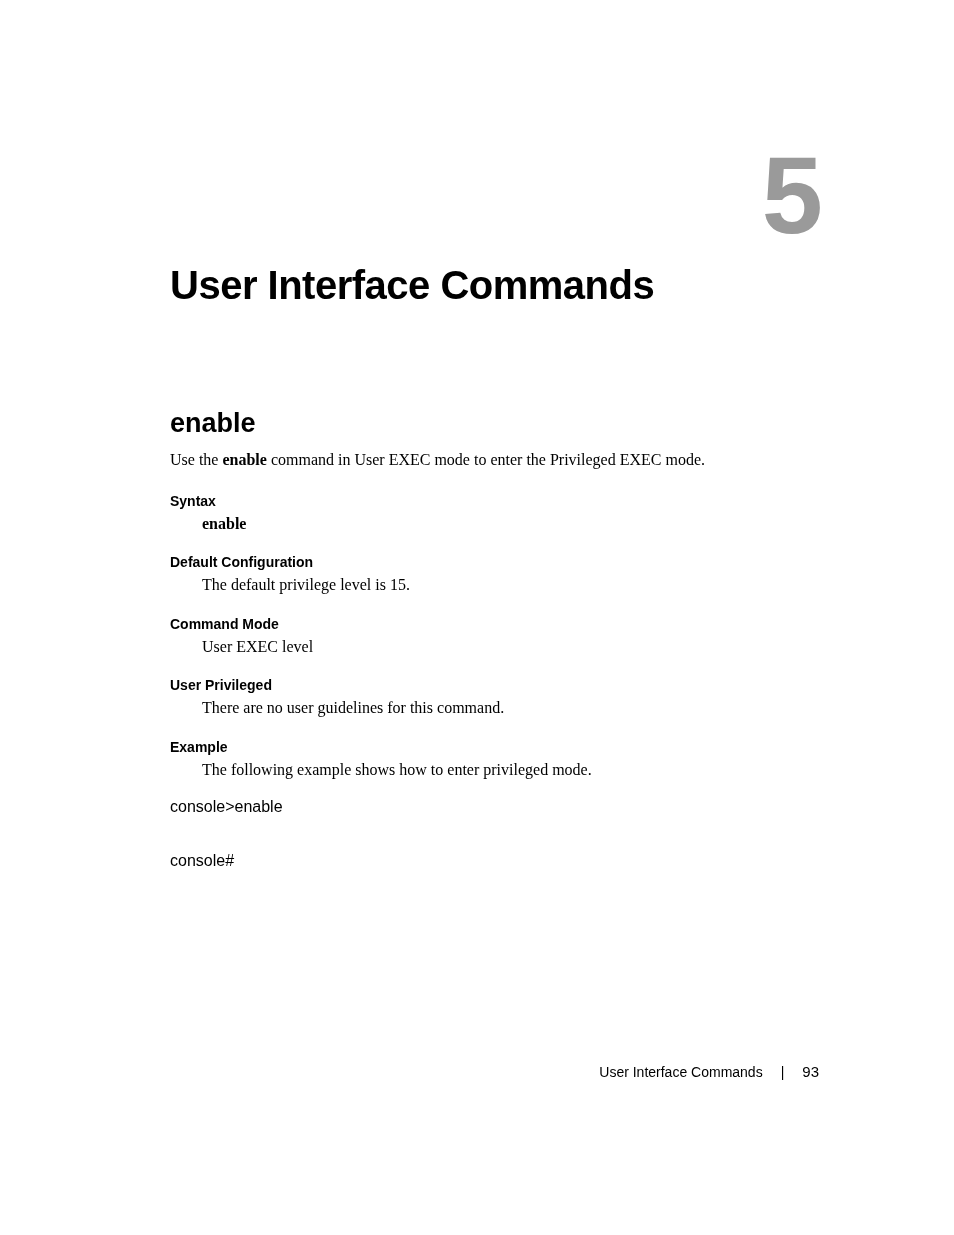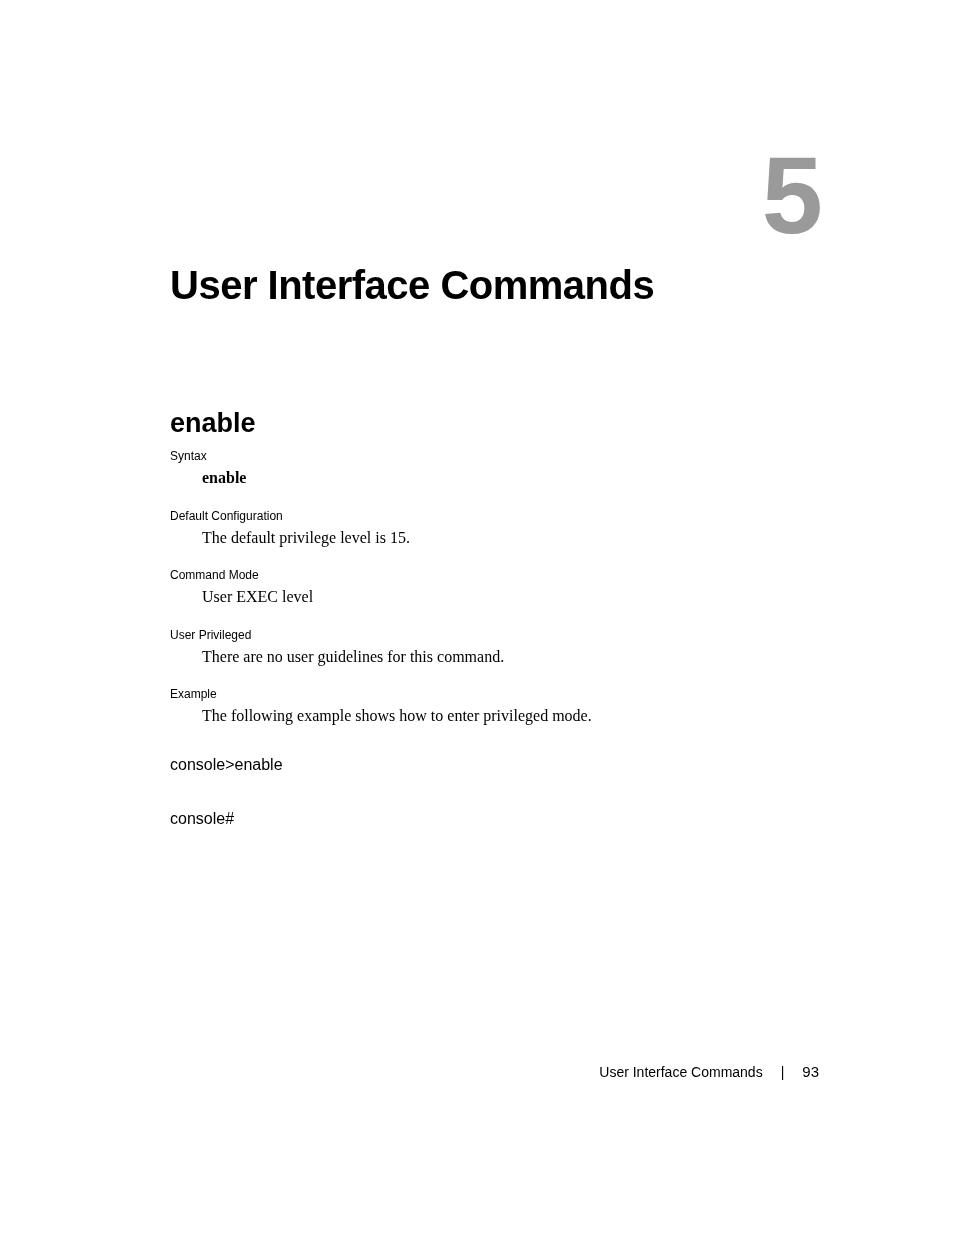--- a/index.html
+++ b/index.html
@@ -52,22 +52,22 @@
     font-family: Georgia, "Times New Roman", serif;
     font-size: 16px;
     margin: 0 0 22px 0;
     line-height: 1.35;
   }
   .bold-inline {
     font-weight: 700;
   }
   h3.subhead {
     font-family: "Arial Narrow", Arial, Helvetica, sans-serif;
-    font-weight: 400;
-    font-size: 12px;
+    font-weight: 700;
+    font-size: 14px;
     margin: 0 0 4px 0;
   }
   .indent-block {
     margin-left: 32px;
     margin-bottom: 20px;
   }
   .indent-block p {
     margin: 0;
     font-family: Georgia, "Times New Roman", serif;
     font-size: 16px;
@@ -108,20 +108,23 @@
 <div class="page">
 
   <div class="chapter-number">5</div>
 
   <div class="content">
 
     <h1 class="chapter-title">User Interface Commands</h1>
 
     <h2 class="section-title">enable</h2>
 
+    <p class="body-text">
+      <span>Use the </span><span class="bold-inline">enable</span><span> command in User EXEC mode to enter the Privileged EXEC mode.</span>
+    </p>
 
     <h3 class="subhead">Syntax</h3>
     <div class="indent-block">
       <p class="syntax-text">enable</p>
     </div>
 
     <h3 class="subhead">Default Configuration</h3>
     <div class="indent-block">
       <p>The default privilege level is 15.</p>
     </div>
@@ -130,21 +133,21 @@
     <div class="indent-block">
       <p>User EXEC level</p>
     </div>
 
     <h3 class="subhead">User Privileged</h3>
     <div class="indent-block">
       <p>There are no user guidelines for this command.</p>
     </div>
 
     <h3 class="subhead">Example</h3>
-    <div class="indent-block" style="margin-bottom:24px;">
+    <div class="indent-block" style="margin-bottom:12px;">
       <p>The following example shows how to enter privileged mode.</p>
     </div>
     <pre class="code">console&gt;enable
 
 console#</pre>
 
   </div>
 
   <div class="footer">
     <span>User Interface Commands</span>

